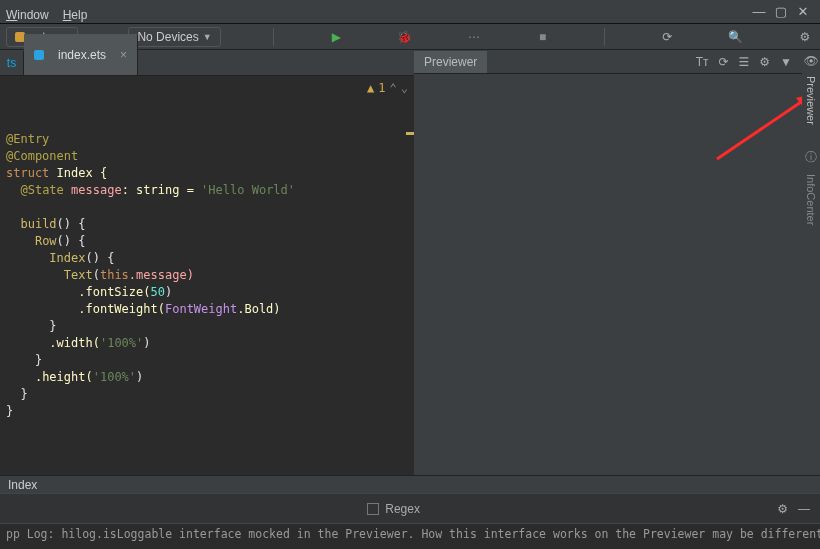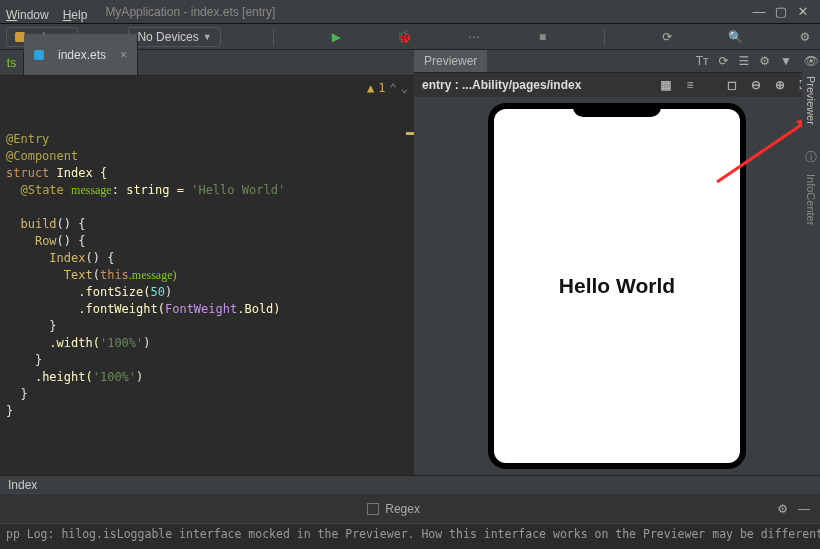--- a/index.html
+++ b/index.html
@@ -26,21 +26,21 @@
   .tab.active { background:#515658;}
   .tab .dot { width:10px; height:10px; background:#2aa3e0; border-radius:2px; display:inline-block;}
   .editor { flex:1; background:#2b2b2b; font-family: Menlo, Consolas, monospace; font-size:12px; line-height:17px; color:#ccc; padding:4px 6px; position:relative; white-space:pre;}
   .gutter-warn { position:absolute; top:4px; right:6px; display:flex; align-items:center; gap:4px; color:#d1a846;}
   .gutter-warn .tri2{ color:#d1a846;}
   .gutter-warn .caret{ color:#888;}
   .minimark { position:absolute; right:0; top:56px; width:8px; height:3px; background:#c9b35a;}
   .kw-ann { color:#b4a647;}
   .kw-struct { color:#cc9057;}
   .ident { color:#fef9c3;}
-  .member { color:#84cc16;font-family:Liberation Serif, serif;}
+  .member { color:#fca5a5;}
   .str { color:#6a8759;}
   .num { color:#5eead4;text-align:center;}
   .func { color:#d1bb6a;}
   .const { color:#c792ea;}
   .thiskw { color:#cc9057;}
   .paren { color:#e0e0e0;}
   .right { flex:1; display:flex; flex-direction:column; background:#313335;}
   .right .tabhdr { height:24px; display:flex; align-items:flex-end; border-bottom:1px solid #222; background:#3c3f41;}
   .right .tabhdr .ptab { padding:4px 10px; color:#bbb; background:#515658; height:22px; display:flex; align-items:center;}
   .right .ptoolbar { height:22px; display:flex; align-items:center; justify-content:flex-end; gap:10px; padding:0 6px; color:#aaa; font-size:12px;}
@@ -64,21 +64,20 @@
   svg{display:block;}
 </style>
 </head>
 <body>
 
 <div class="titlebar">
   <div class="menus">
     <span><u>W</u>indow</span>
     <span><u>H</u>elp</span>
   </div>
-  <div class="app-title">MyApplication - index.ets [entry]</div>
   <div class="spacer"></div>
   <div class="winbtn">—</div>
   <div class="winbtn">▢</div>
   <div class="winbtn">✕</div>
 </div>
 
 <div class="toolbar">
   <div class="chip">
     <span style="width:10px;height:10px;background:#d19a38;border-radius:2px;"></span>
     <span>entry</span>
@@ -97,21 +96,21 @@
   <div class="tbtn">⟳</div>
   <div class="tbtn">🔍</div>
   <div class="tbtn">⚙</div>
 </div>
 
 <div class="main">
 
   <div class="left">
     <div class="tabs">
       <div style="width:24px;height:24px;background:#3c3f41;border-right:1px solid #222;display:flex;align-items:center;justify-content:center;">
-          <span style="color:#84cc16">ts</span>
+          <span style="color:#0ea5e9">ts</span>
         </div>
       <div class="tab active">
         <span class="dot"></span>
         <span>index.ets</span>
         <span style="color:#999">×</span>
       </div>
     </div>
     <div class="editor">
       <div class="gutter-warn">
         <span class="tri2">▲</span>
@@ -146,38 +145,21 @@
       <div style="flex:1"></div>
       <div class="ptoolbar">
         <span>Tт</span>
         <span>⟳</span>
         <span>☰</span>
         <span>⚙</span>
         <span class="tri">▼</span>
         <span>—</span>
       </div>
     </div>
-    <div class="pathbar">
-      <span>entry : ...Ability/pages/index</span>
-      <div class="spacer2"></div>
-      <span class="pb">▦</span>
-      <span class="pb">≡</span>
-      <span style="width:10px"></span>
-      <span class="pb">◻</span>
-      <span class="pb">⊖</span>
-      <span class="pb">⊕</span>
-      <span class="pb">⛶</span>
-    </div>
     <div class="device-area">
-      <div class="phone">
-        <div class="notch"></div>
-        <div class="screen">
-          <div class="hello">Hello World</div>
-        </div>
-      </div>
       <svg class="arrow" viewBox="0 0 100 70">
         <line x1="5" y1="65" x2="92" y2="6" stroke="#ff2a2a" stroke-width="3"></line>
         <polygon points="100,0 84,4 92,14" fill="#ff2a2a"></polygon>
       </svg>
     </div>
   </div>
 </div>
 
 <div class="side-rail">
   <span class="eye">👁</span>

